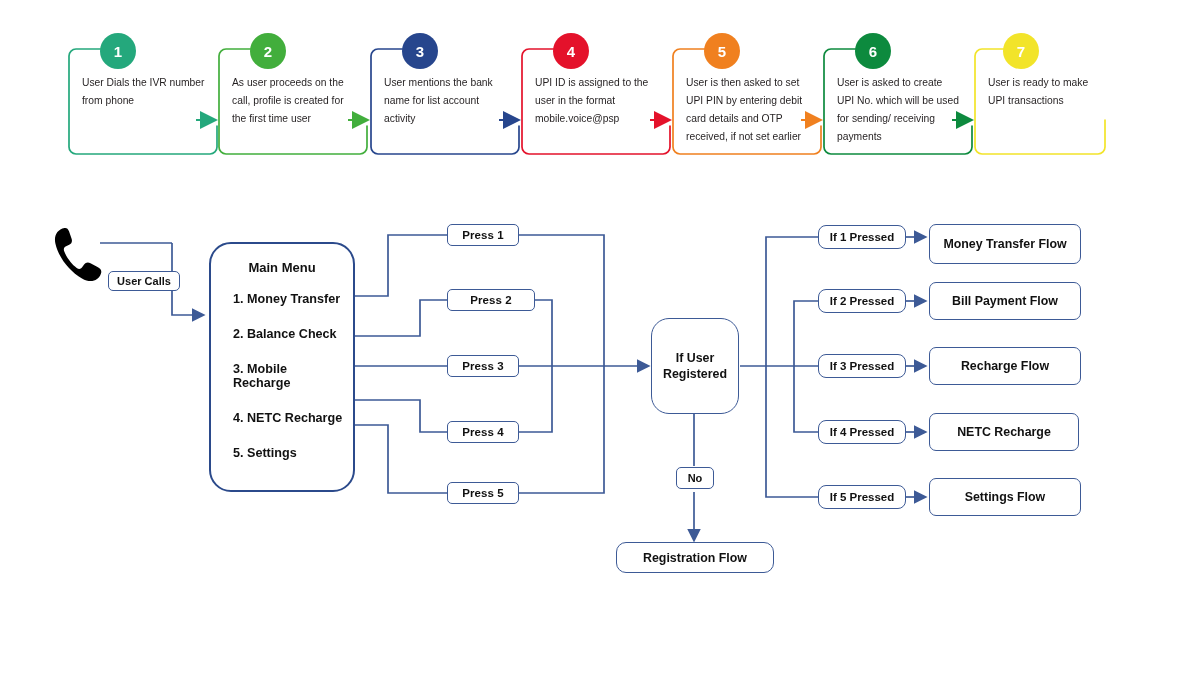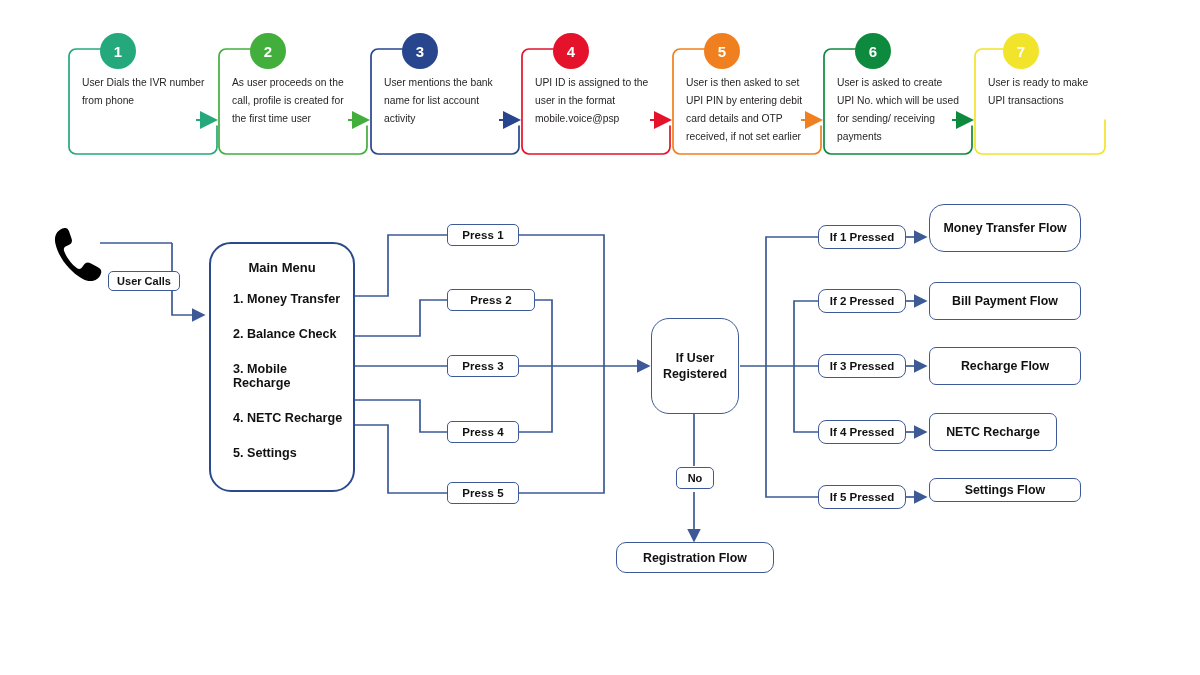--- a/index.html
+++ b/index.html
@@ -205,19 +205,19 @@
 
   <div class="node pill" style="left:676px;top:467px;width:38px;height:22px;">No</div>
   <div class="node flowbox" style="left:616px;top:542px;width:158px;height:31px;border-radius:10px;">Registration Flow</div>
 
   <div class="node ifbox" style="left:818px;top:225px;width:88px;height:24px;">If 1 Pressed</div>
   <div class="node ifbox" style="left:818px;top:289px;width:88px;height:24px;">If 2 Pressed</div>
   <div class="node ifbox" style="left:818px;top:354px;width:88px;height:24px;">If 3 Pressed</div>
   <div class="node ifbox" style="left:818px;top:420px;width:88px;height:24px;">If 4 Pressed</div>
   <div class="node ifbox" style="left:818px;top:485px;width:88px;height:24px;">If 5 Pressed</div>
 
-  <div class="node flowbox" style="left:929px;top:204px;width:152px;height:48px;border-radius:15px;">Money Transfer Flow</div>
+  <div class="node flowbox" style="left:929px;top:224px;width:152px;height:40px;">Money Transfer Flow</div>
   <div class="node flowbox" style="left:929px;top:282px;width:152px;height:38px;">Bill Payment Flow</div>
   <div class="node flowbox" style="left:929px;top:347px;width:152px;height:38px;">Recharge Flow</div>
-  <div class="node flowbox" style="left:929px;top:413px;width:128px;height:38px;">NETC Recharge</div>
-  <div class="node flowbox" style="left:929px;top:478px;width:152px;height:24px;">Settings Flow</div>
+  <div class="node flowbox" style="left:929px;top:413px;width:150px;height:38px;">NETC Recharge</div>
+  <div class="node flowbox" style="left:929px;top:478px;width:152px;height:38px;">Settings Flow</div>
 
 </div>
 
 </body></html>

